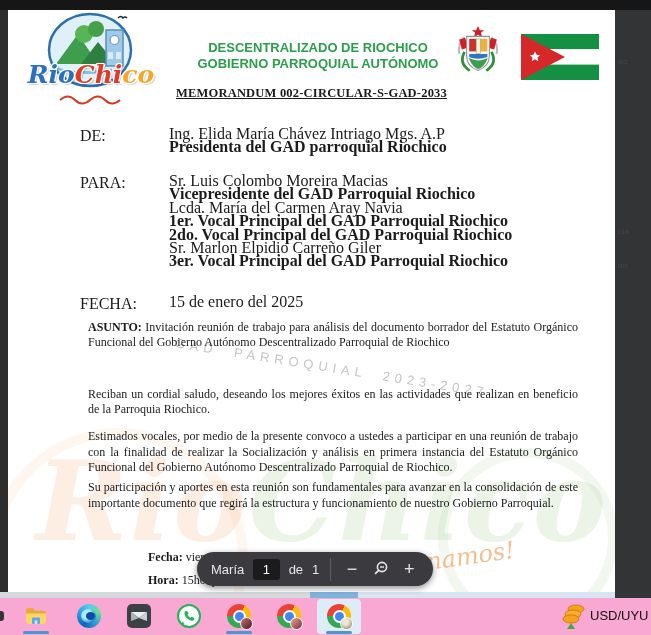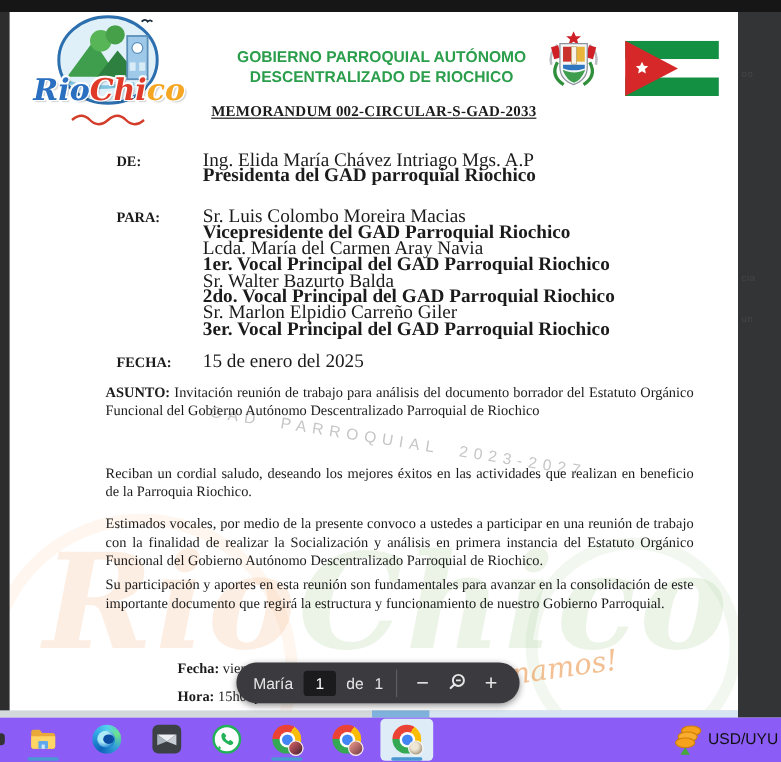--- a/index.html
+++ b/index.html
@@ -40,39 +40,39 @@
            text-shadow:-1px -1px 0 #fff,1px -1px 0 #fff,-1px 1px 0 #fff,1px 1px 0 #fff,2px 2px 1px rgba(0,0,0,.18)}
 .logo-text .t-rio{color:#2a6fc0}.logo-text .t-chi{color:#e03a28}.logo-text .t-co{color:#f5a623}
 .org-title{position:absolute;left:160px;top:30px;width:300px;text-align:center;font-family:"Liberation Sans",sans-serif;
            font-weight:bold;font-size:13px;line-height:16px;color:#2b9e4c}
 .memo-title{position:absolute;left:0;top:76px;width:100%;text-align:center;font-weight:bold;font-size:12.5px;
             text-decoration:underline;letter-spacing:.2px}
 .arms{position:absolute;left:445px;top:16px}
 .flag{position:absolute;left:512px;top:24px}
 
 
-.flabel{position:absolute;left:89px;font-weight:bold;font-size:12px}
+.flabel{position:absolute;left:72px;font-weight:normal;font-size:16px}
 .fvalue{position:absolute;left:161px;font-size:16px;line-height:13.4px}
 .bold{font-weight:bold}
 .para-block div{white-space:nowrap}
 .bodyp{position:absolute;left:80px;width:490px;font-size:12px;text-align:justify}
 .lh15{line-height:15.6px}
 .detail-row{position:absolute;left:140px;font-size:12px}
 
 
 .pdf-toolbar{position:absolute;left:197px;top:552px;width:236px;height:34px;background:#3b3b3f;border-radius:18px;
              display:flex;align-items:center;gap:9px;padding:0 14px;color:#e6e6e8;font-size:13px;z-index:6;
              box-shadow:0 2px 6px rgba(0,0,0,.45);font-family:"Liberation Sans",sans-serif}
 .page-box{width:27px;height:21px;background:#1b1b1d;border-radius:3px;display:flex;align-items:center;
           justify-content:center;color:#fff}
 .tb-divider{width:1px;height:23px;background:#5d5d5f;margin:0 2px}
 .tb-btn{width:20px;text-align:center;font-size:18px;line-height:18px;cursor:default}
 
 
-.taskbar{position:absolute;left:0;top:598px;width:651px;height:37px;background:#8b5cf6;z-index:8}
+.taskbar{position:absolute;left:0;top:598px;width:651px;height:37px;background:#f9a8d4;z-index:8}
 .tb-notch{position:absolute;left:0;top:13px;width:4px;height:10px;background:#333;border-radius:0 3px 3px 0}
 .active-tile{position:absolute;left:317px;top:1px;width:44px;height:35px;background:#deecf8;border-radius:4px}
 .tb-icon{position:absolute;top:6px;width:24px;height:24px}
 .open-line{position:absolute;top:33px;height:3px;width:26px;background:#4b97d2;border-radius:2px}
 
 
 .chrome-icon{position:relative;width:24px;height:24px;border-radius:50%;
   background:conic-gradient(from 30deg,#fbbc05 0 120deg,#34a853 120deg 240deg,#ea4335 240deg 360deg)}
 .chrome-icon::before{content:"";position:absolute;left:5.5px;top:5.5px;width:13px;height:13px;background:#fff;border-radius:50%}
 .chrome-icon::after{content:"";position:absolute;left:7.5px;top:7.5px;width:9px;height:9px;background:#4285f4;border-radius:50%}
@@ -127,22 +127,22 @@
         <rect x="82" y="40" width="5" height="7" fill="#d8ecf8"></rect>
         <rect x="90" y="40" width="5" height="7" fill="#d8ecf8"></rect>
         <path d="M92 6 q3 -3 5 0 q2 -2 4 0" stroke="#1a2a3a" stroke-width="1.5" fill="none"></path>
         <path d="M30 56 q18 8 56 2" stroke="#7fc4e0" stroke-width="3" fill="none"></path>
         <path d="M34 88 q8 -7 15 0 t15 0 t15 0 t15 0" stroke="#d23c28" stroke-width="2" fill="none"></path>
       </svg>
       <div class="logo-text"><span class="t-rio">Rio</span><span class="t-chi">Chi</span><span class="t-co">co</span></div>
     </div>
 
     <div class="org-title">
+      <div>DESCENTRALIZADO DE RIOCHICO</div>
       <div>GOBIERNO PARROQUIAL AUTÓNOMO</div>
-      <div>DESCENTRALIZADO DE RIOCHICO</div>
     </div>
     <div class="memo-title">MEMORANDUM 002-CIRCULAR-S-GAD-2033</div>
 
     <div class="arms">
       <svg width="50" height="58" viewBox="0 0 48 56">
         <polygon points="24,0 25.8,4 30,4 26.8,6.6 28,11 24,8.4 20,11 21.2,6.6 18,4 22.2,4" fill="#cf2027"></polygon>
         <path d="M11 11 Q4 17 6 27" stroke="#b9bdc2" fill="none" stroke-width="2"></path>
         <path d="M37 11 Q44 17 42 27" stroke="#b9bdc2" fill="none" stroke-width="2"></path>
         <rect x="7" y="12" width="6" height="10" fill="#cf2027" transform="rotate(-15 10 17)"></rect>
         <rect x="35" y="12" width="6" height="10" fill="#cf2027" transform="rotate(15 38 17)"></rect>
@@ -175,21 +175,20 @@
 
     <div class="flabel" style="top:164px">PARA:</div>
     <div class="fvalue para-block" style="top:164px">
 
         <div>Sr. Luis Colombo Moreira Macias</div>
         <div class="bold">Vicepresidente del GAD Parroquial Riochico</div>
 
         <div>Lcda. María del Carmen Aray Navia</div>
         <div class="bold">1er. Vocal Principal del GAD Parroquial Riochico</div>
 
-        <div>Sr. Walter Bazurto Balda</div>
         <div class="bold">2do. Vocal Principal del GAD Parroquial Riochico</div>
 
         <div>Sr. Marlon Elpidio Carreño Giler</div>
         <div class="bold">3er. Vocal Principal del GAD Parroquial Riochico</div>
       </div>
 
     <div class="flabel" style="top:285px">FECHA:</div>
     <div class="fvalue" style="top:285px">15 de enero del 2025</div>
 
     <div class="bodyp" style="top:310px;line-height:14.5px"><span class="bold">ASUNTO:</span> <span>Invitación reunión de trabajo para análisis  del documento borrador del Estatuto Orgánico Funcional del Gobierno Autónomo Descentralizado Parroquial de Riochico</span></div>

